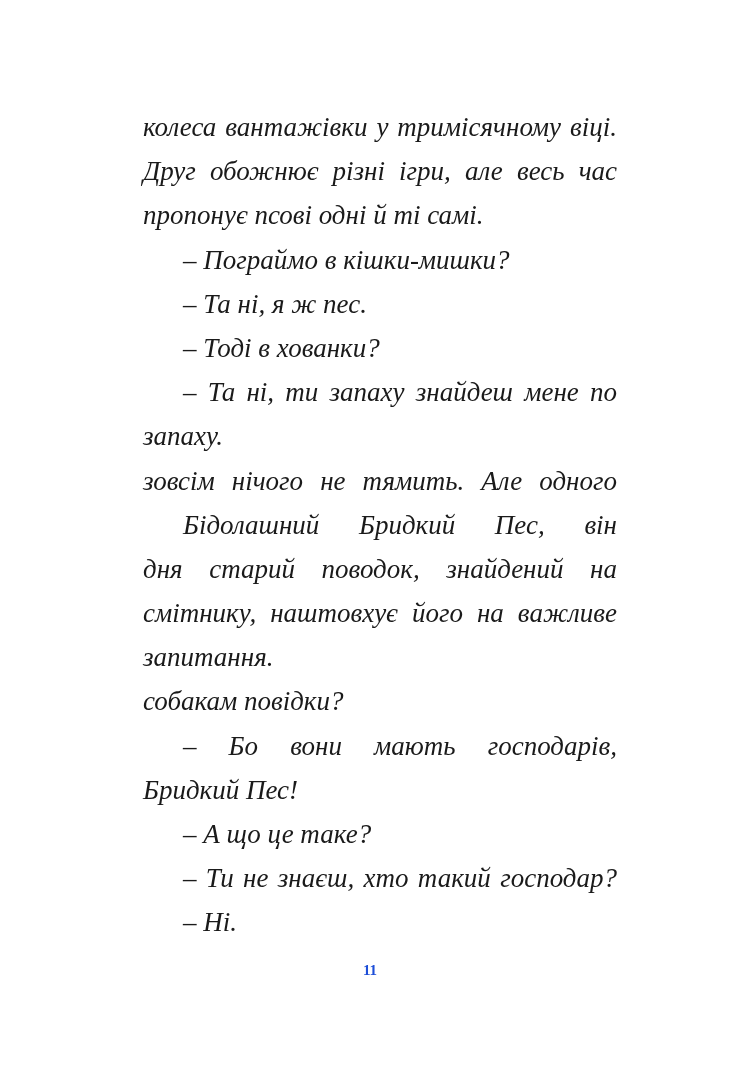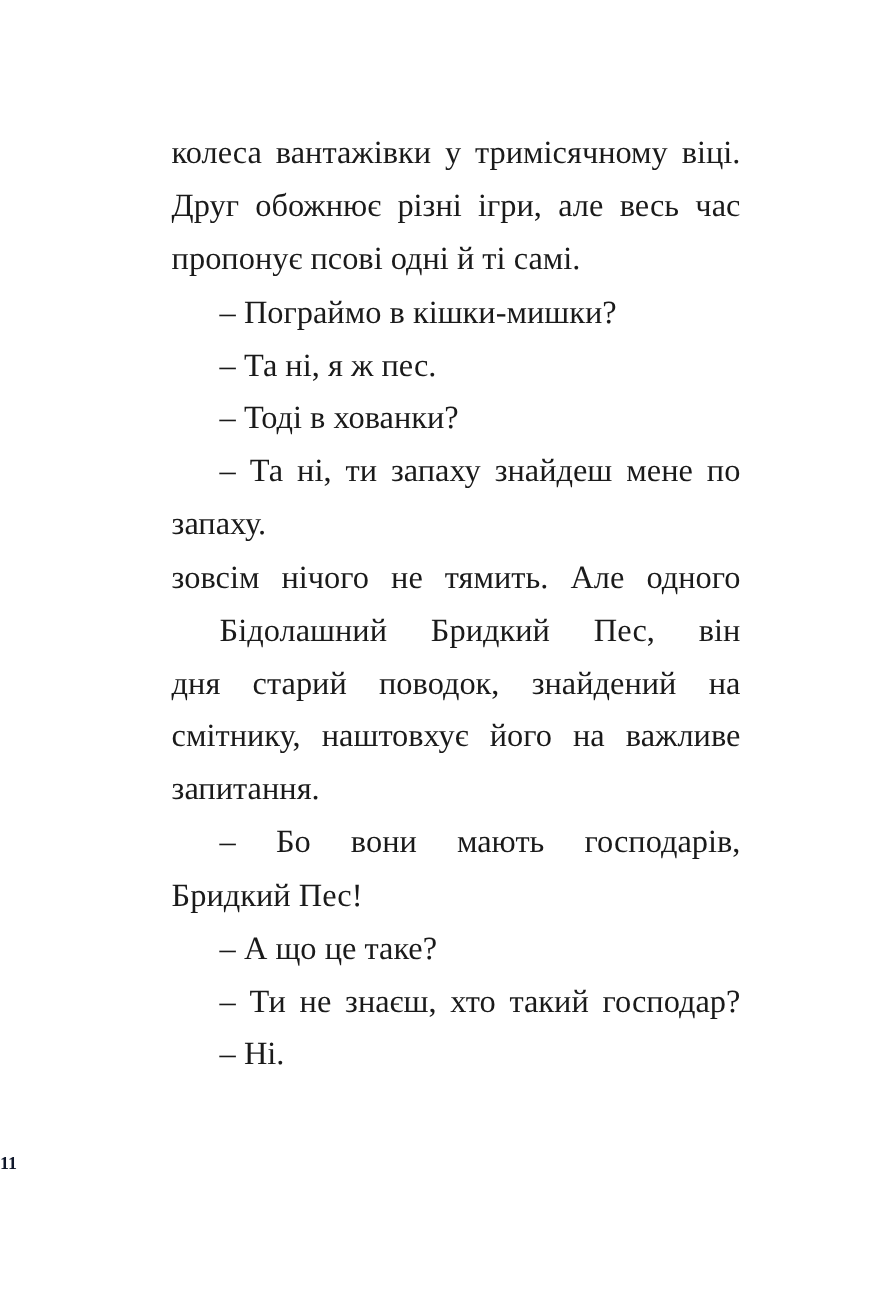--- a/index.html
+++ b/index.html
@@ -15,60 +15,63 @@
       font-family: "Liberation Serif", "DejaVu Serif", serif;
       color: #1a1a1a;
     }
     .page-text {
       position: absolute;
       left: 143px;
       top: 105px;
       width: 474px;
       font-size: 27px;
       line-height: 44.2px;
+      font-style: italic;
     }
     .line {
       display: block;
       white-space: nowrap;
       height: 44.2px;
     }
     .line.justify {
       text-align: justify;
       text-align-last: justify;
     }
     .line.indent {
       padding-left: 40px;
     }
     .page-number {
       position: absolute;
       left: 0;
       width: 740px;
       top: 962px;
+      text-align: center;
       font-size: 15px;
       font-weight: bold;
-      color: #0f172a;
+      color: #1d4ed8;
     }
   </style>
 </head>
 <body>
 
 <div class="page-text">
   <span class="line justify">колеса вантажівки у тримісячному віці.</span>
   <span class="line justify">Друг обожнює різні ігри, але весь час</span>
   <span class="line">пропонує псові одні й ті самі.</span>
   <span class="line indent">– Пограймо в кішки-мишки?</span>
   <span class="line indent">– Та ні, я ж пес.</span>
   <span class="line indent">– Тоді в хованки?</span>
   <span class="line indent justify">– Та ні, ти запаху знайдеш мене по</span>
   <span class="line">запаху.</span>
   <span class="line justify">зовсім нічого не тямить. Але одного</span>
   <span class="line indent justify">Бідолашний Бридкий Пес, він</span>
   <span class="line justify">дня старий поводок, знайдений на</span>
   <span class="line justify">смітнику, наштовхує його на важливе</span>
   <span class="line">запитання.</span>
+  <span class="line">собакам  повідки?</span>
   <span class="line indent justify">– Бо вони мають господарів,</span>
   <span class="line">Бридкий Пес!</span>
   <span class="line indent">– А що це таке?</span>
   <span class="line indent justify">– Ти не знаєш, хто такий господар?</span>
   <span class="line indent">– Ні.</span>
 </div>
 
 <div class="page-number">11</div>
 
 </body></html>

